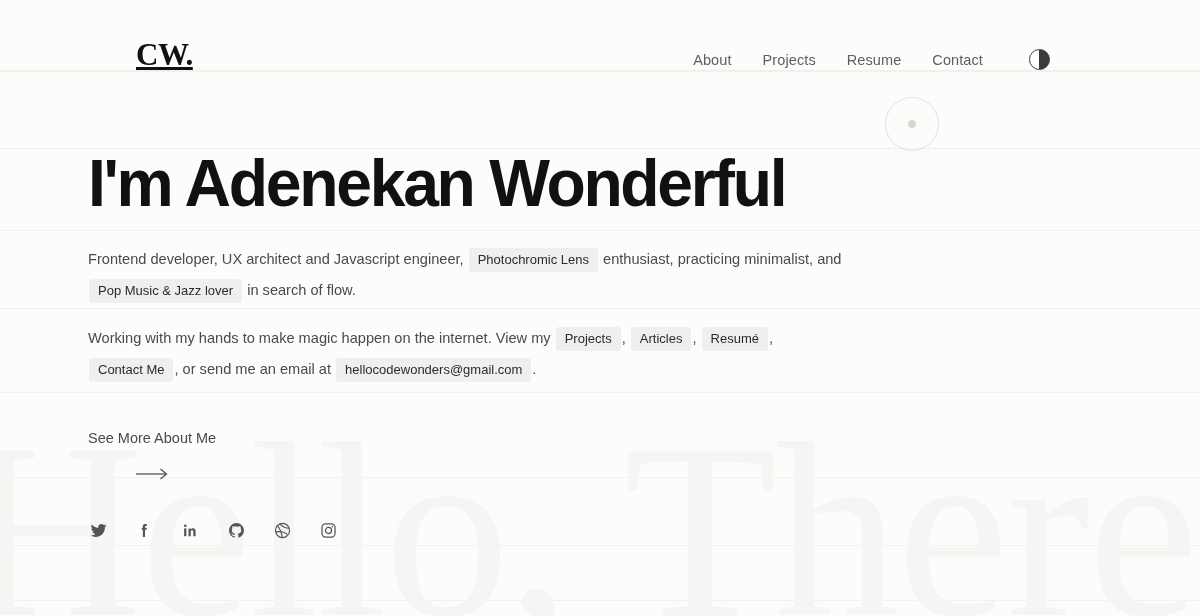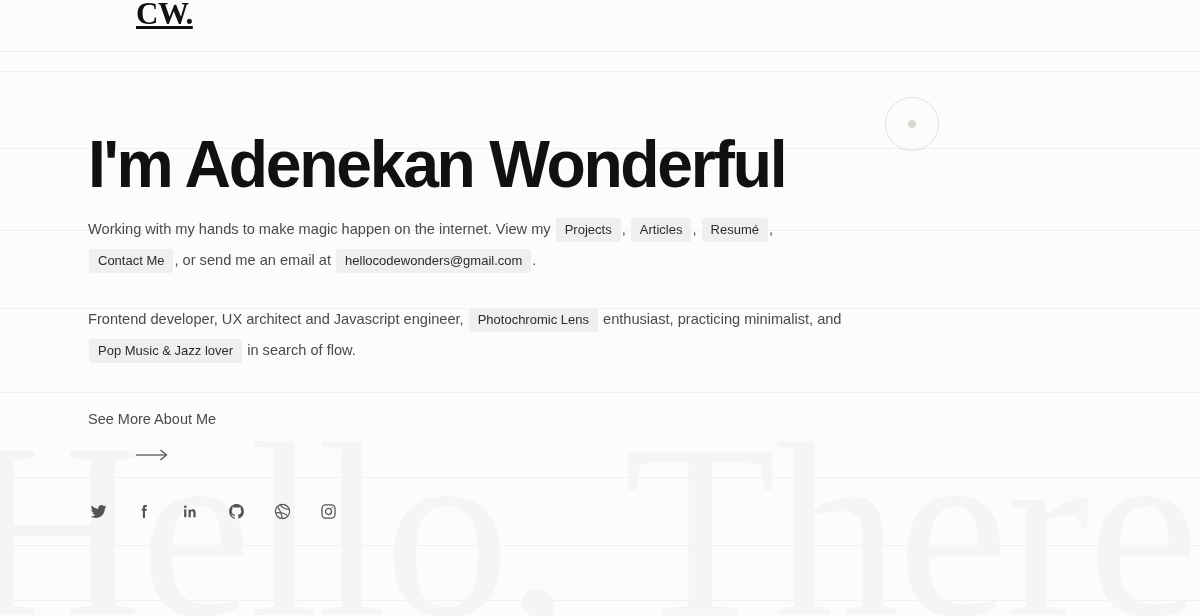--- a/index.html
+++ b/index.html
@@ -45,24 +45,24 @@
     white-space: nowrap;
     letter-spacing: -2px;
     z-index: 1;
     user-select: none;
   }
 
   
   .site-header {
     position: relative;
     z-index: 5;
-    height: 52px;
+    height: 71px;
     border-bottom: 1px solid #f0efec;
     display: flex;
-    align-items: flex-start;
+    align-items: flex-end;
     padding: 0 150px 0 136px;
   }
   .logo {
     font-family: "Liberation Serif", serif;
     font-weight: 700;
     font-size: 31px;
     letter-spacing: -0.5px;
     color: #111;
     line-height: 1;
     margin-top: -2px;
@@ -200,45 +200,52 @@
     <div class="hline" style="top: 477px;"></div>
     <div class="hline" style="top: 545px;"></div>
     <div class="hline" style="top: 600px;"></div>
   </div>
 
 <div class="watermark">Hello, There.</div>
 
 <header class="site-header">
   <a class="logo" href="#">CW.</a>
 
+  <nav class="nav">
+    <a class="nav-link" href="#">About</a>
+    <a class="nav-link" href="#">Projects</a>
+    <a class="nav-link" href="#">Resume</a>
+    <a class="nav-link" href="#">Contact</a>
+    <span class="theme-toggle"></span>
+  </nav>
 </header>
 
 <div class="deco-circle">
   <span class="dot"></span>
 </div>
 
 <main class="hero">
 
   <h1 class="hero-title">I'm Adenekan Wonderful</h1>
+
+  <p class="hero-para">
+    <span>Frontend developer, UX architect and Javascript engineer,</span>
+    <a class="chip" href="#">Photochromic Lens</a>
+    <span>enthusiast, practicing minimalist, and</span>
+    <a class="chip" href="#">Pop Music &amp; Jazz lover</a>
+    <span>in search of flow.</span>
+  </p>
 
   <p class="hero-para second">
     <span>Working with my hands to make magic happen on the internet. View my</span>
     <a class="chip" href="#">Projects</a><span>,</span>
     <a class="chip" href="#">Articles</a><span>,</span>
     <a class="chip" href="#">Resumé</a><span>,</span>
     <a class="chip" href="#">Contact Me</a><span>, or send me an email at</span>
     <a class="chip" href="#">hellocodewonders@gmail.com</a><span>.</span>
-  </p>
-
-  <p class="hero-para">
-    <span>Frontend developer, UX architect and Javascript engineer,</span>
-    <a class="chip" href="#">Photochromic Lens</a>
-    <span>enthusiast, practicing minimalist, and</span>
-    <a class="chip" href="#">Pop Music &amp; Jazz lover</a>
-    <span>in search of flow.</span>
   </p>
 
   <a class="cta" href="#">
     <span class="cta-label">See More About Me</span>
     <span class="cta-arrow">
       <svg width="32" height="12" viewBox="0 0 32 12" fill="none">
         <path d="M0 6 H30" stroke="#4a4a4a" stroke-width="1.2"></path>
         <path d="M24.5 1 L30.5 6 L24.5 11" stroke="#4a4a4a" stroke-width="1.2" fill="none"></path>
       </svg>
     </span>

